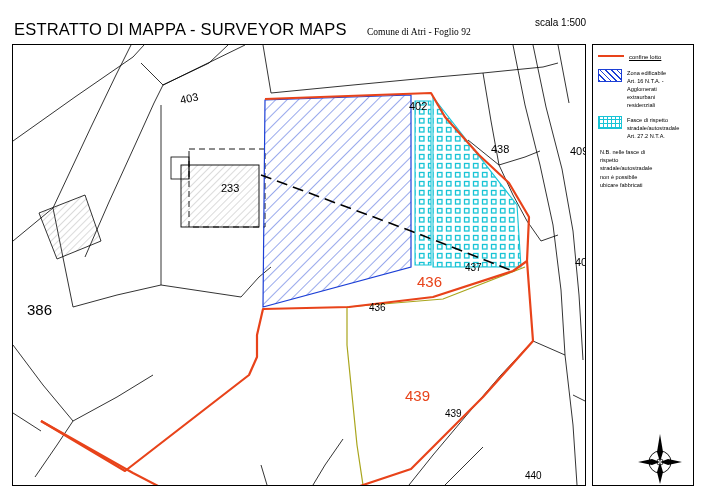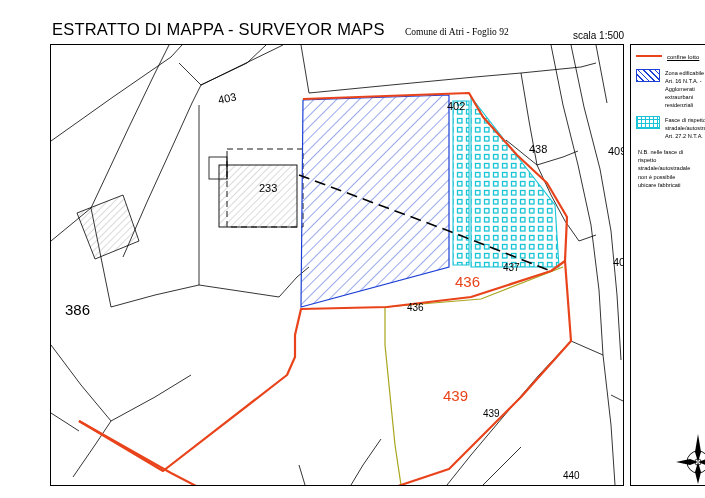--- a/index.html
+++ b/index.html
@@ -13,21 +13,20 @@
     font-family: "Liberation Sans", sans-serif;
     color: #000;
     position: relative;
     overflow: hidden;
   }
   #page {
     position: absolute;
     left: 0; top: 0;
     width: 573px;
     height: 498px;
-    margin-left: 38px;
   }
   
   .hdr-title {
     position: absolute;
     left: 14px;
     top: 20px;
     font-size: 16.5px;
     letter-spacing: 0.2px;
     white-space: nowrap;
   }
@@ -35,21 +34,21 @@
     position: absolute;
     left: 367px;
     top: 27px;
     font-size: 9.5px;
     white-space: nowrap;
     font-family: Liberation Serif, serif;
   }
   .hdr-scale {
     position: absolute;
     left: 535px;
-    top: 30px;
+    top: 17px;
     font-size: 10px;
     white-space: nowrap;
   }
 
   
   .map-frame {
     position: absolute;
     left: 12px;
     top: 44px;
     width: 574px;

